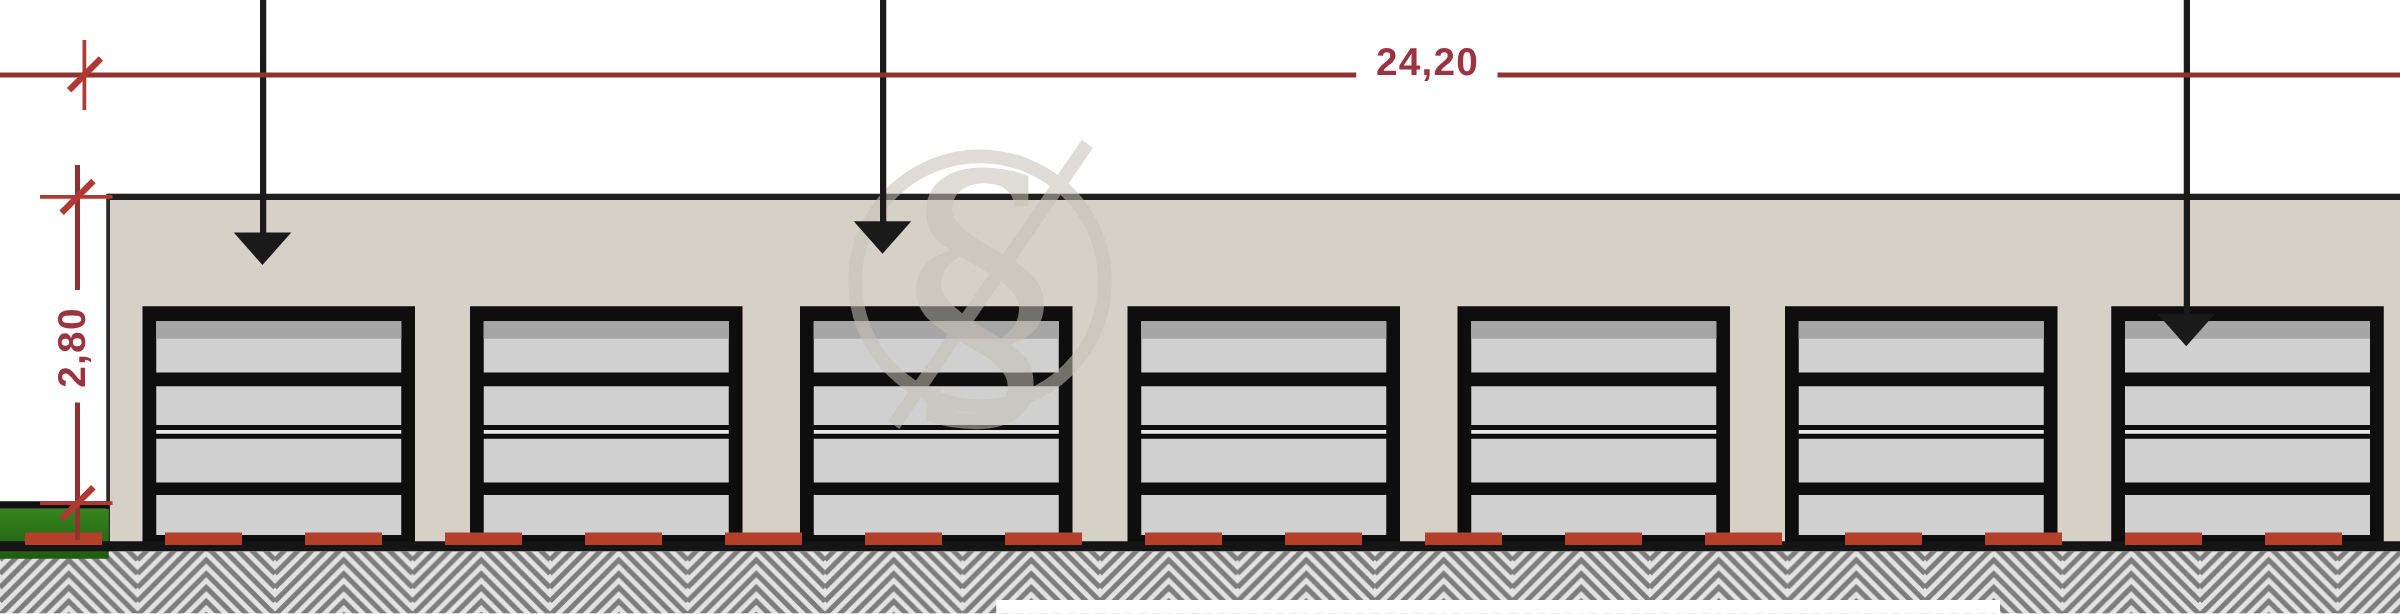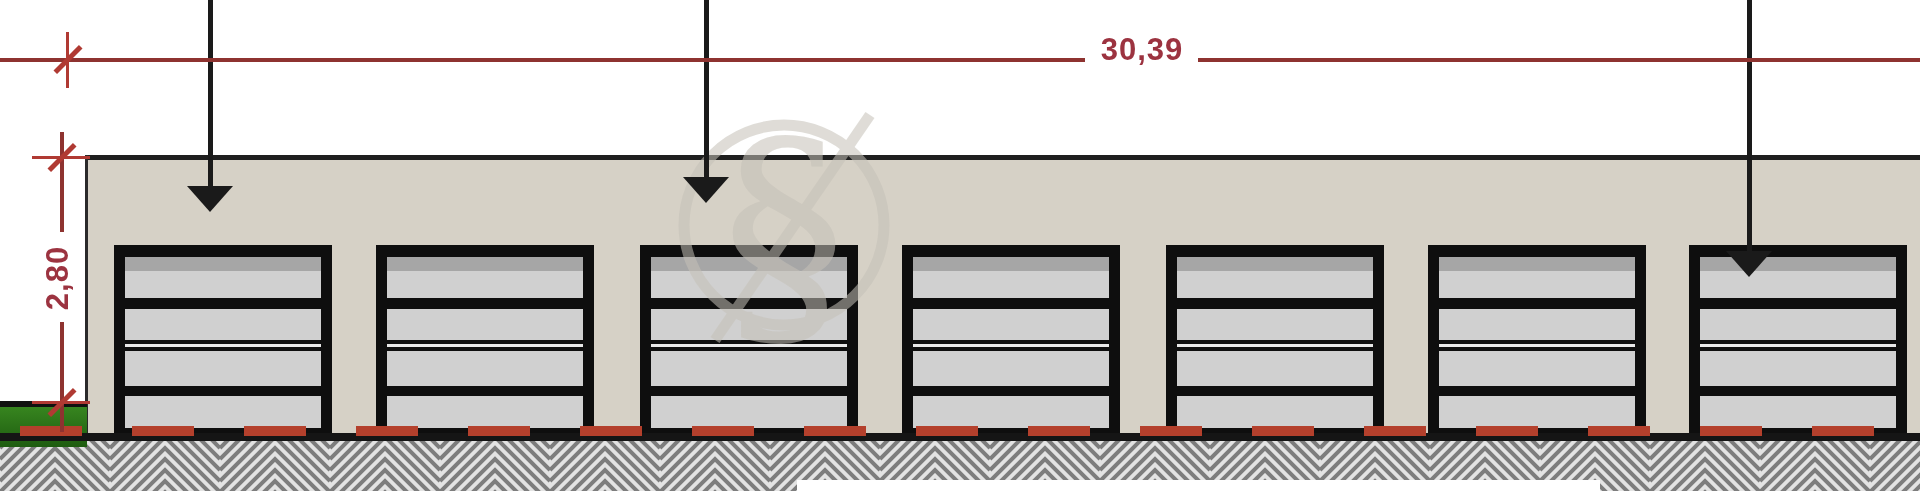--- a/index.html
+++ b/index.html
@@ -166,21 +166,21 @@
   <div class="dim dim-h-seg1"></div>
   <div class="dim dim-h-seg2"></div>
   <div class="dim dim-v-seg1"></div>
   <div class="dim dim-v-seg2"></div>
   <div class="tick tick-slash t1"></div>
   <div class="tick tick-slash t2"></div>
   <div class="tick tick-slash t3"></div>
   <div class="tick ext-v"></div>
   <div class="tick ext-h1"></div>
   <div class="tick ext-h2"></div>
-  <div class="dim-label dim-label-h">30,39</div>
+  <div class="dim-label dim-label-h">24,20</div>
   <div class="dim-label dim-label-v">2,80</div>
 
   <div id="arrows-layer">
       <div class="arrow-line" style="left: 208px; height: 190px;"></div>
       <div class="arrow-head" style="left: 187px; top: 186px;"></div>
       <div class="arrow-line" style="left: 704px; height: 181px;"></div>
       <div class="arrow-head" style="left: 683px; top: 177px;"></div>
       <div class="arrow-line" style="left: 1747px; height: 255px;"></div>
       <div class="arrow-head" style="left: 1726px; top: 251px;"></div>
     </div>

